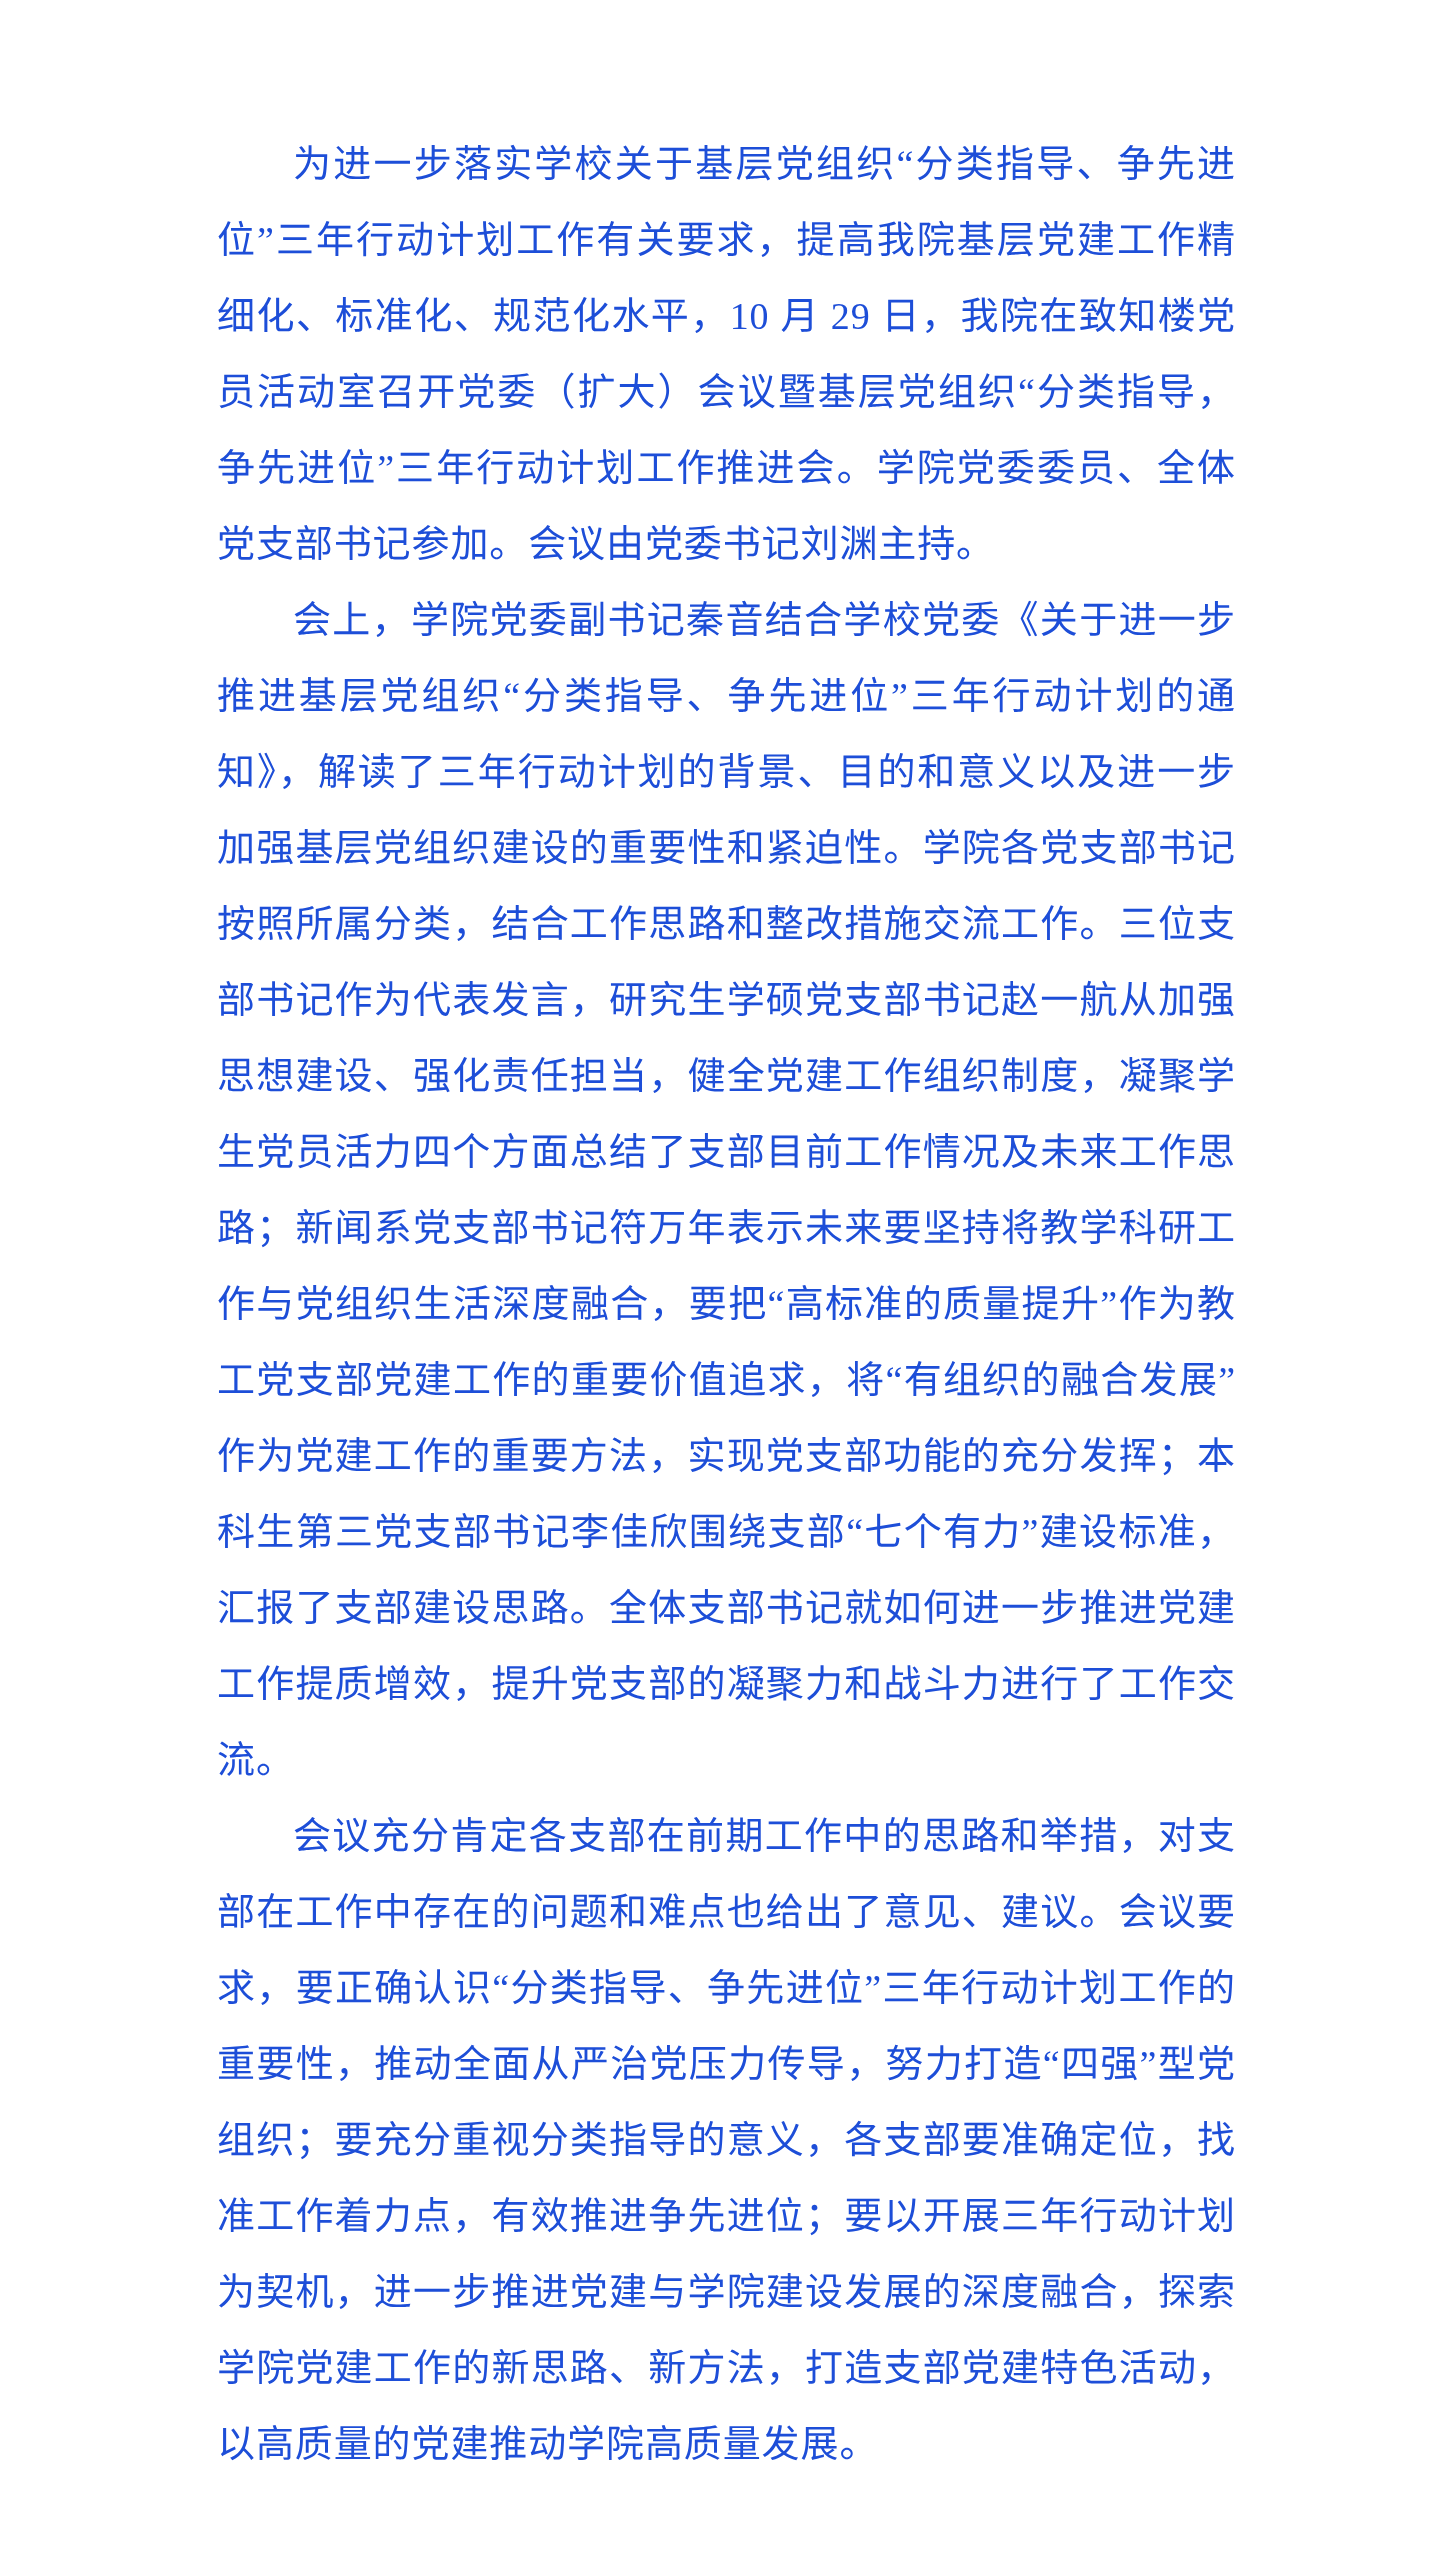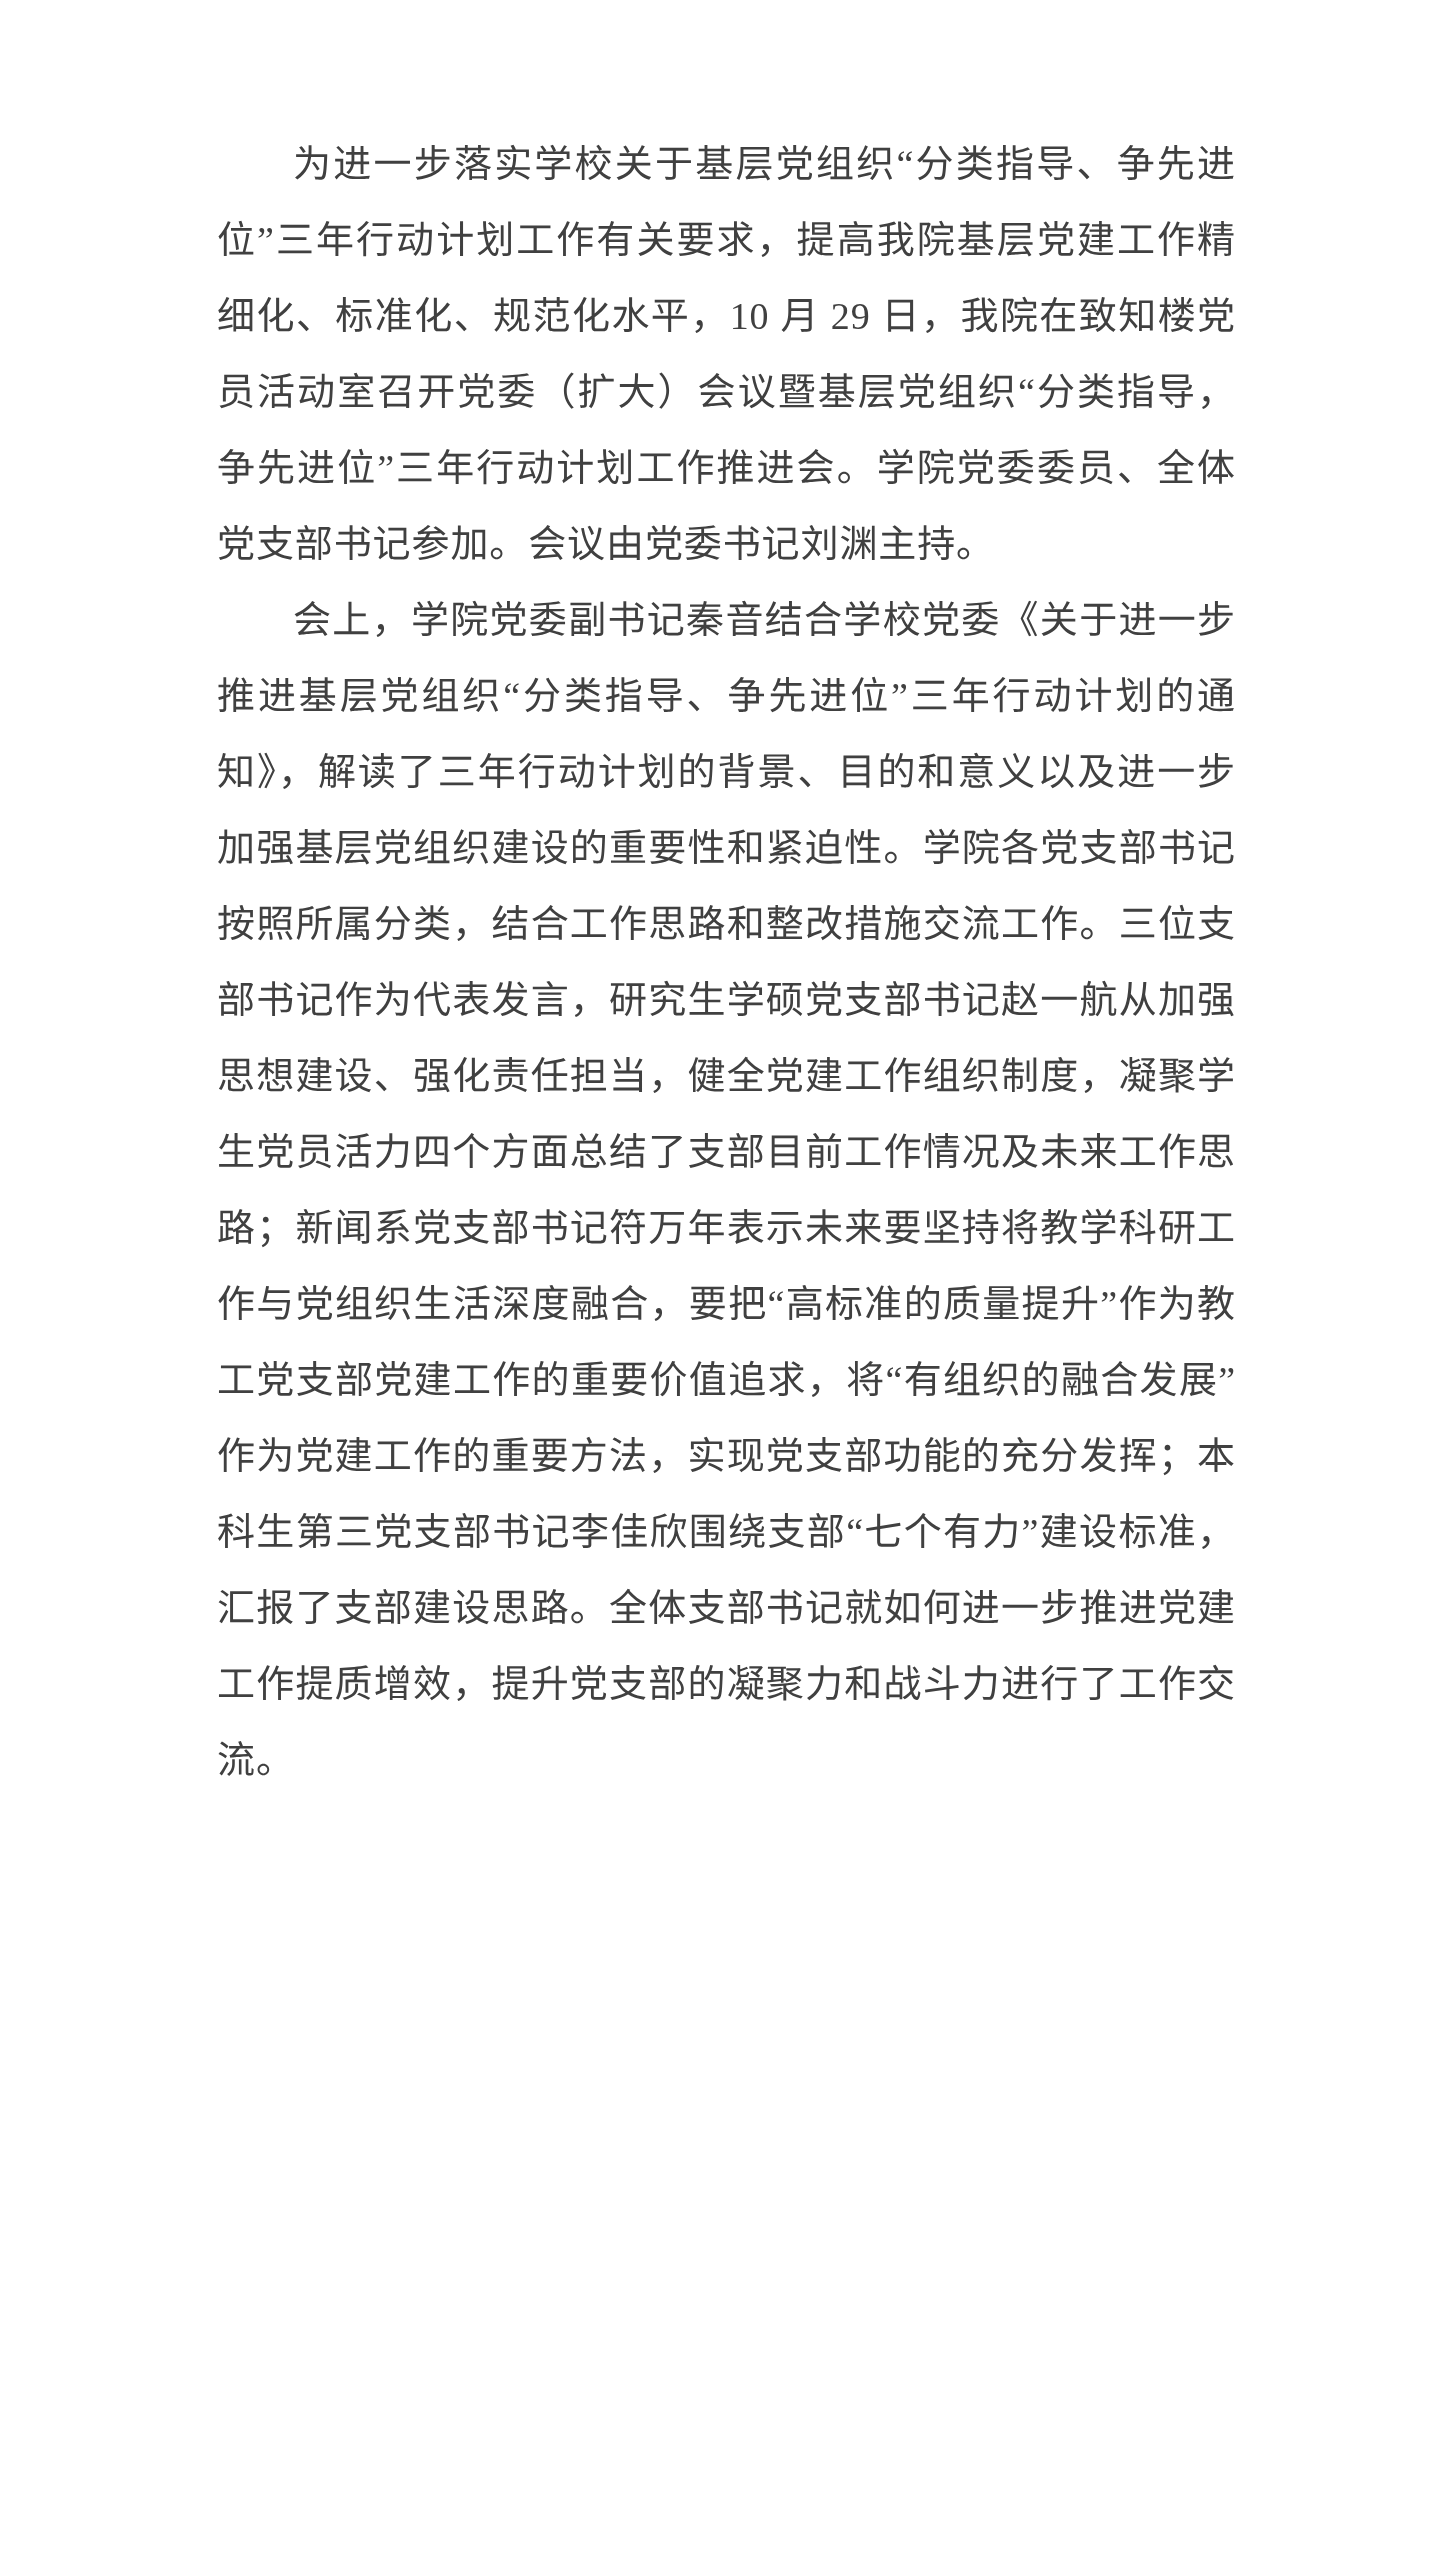--- a/index.html
+++ b/index.html
@@ -27,29 +27,30 @@
     top: 126px;
     width: 1019px;
   }
   .doc-paragraph {
     margin: 0;
     padding: 0;
     font-family: "Liberation Serif", "DejaVu Serif", serif;
     font-size: 38px;
     line-height: 76px;
     letter-spacing: 0.9px;
-    color: #404040;
+    color: #1d4ed8;
     text-align: justify;
     text-justify: inter-ideograph;
     text-indent: 2em;
     word-break: break-all;
   }
 </style>
 </head>
 <body>
 
 <div class="doc-page">
   <div class="doc-content">
     <p class="doc-paragraph">为进一步落实学校关于基层党组织“分类指导、争先进位”三年行动计划工作有关要求，提高我院基层党建工作精细化、标准化、规范化水平，10 月 29 日，我院在致知楼党员活动室召开党委（扩大）会议暨基层党组织“分类指导，争先进位”三年行动计划工作推进会。学院党委委员、全体党支部书记参加。会议由党委书记刘渊主持。</p>
     <p class="doc-paragraph">会上，学院党委副书记秦音结合学校党委《关于进一步推进基层党组织“分类指导、争先进位”三年行动计划的通知》，解读了三年行动计划的背景、目的和意义以及进一步加强基层党组织建设的重要性和紧迫性。学院各党支部书记按照所属分类，结合工作思路和整改措施交流工作。三位支部书记作为代表发言，研究生学硕党支部书记赵一航从加强思想建设、强化责任担当，健全党建工作组织制度，凝聚学生党员活力四个方面总结了支部目前工作情况及未来工作思路；新闻系党支部书记符万年表示未来要坚持将教学科研工作与党组织生活深度融合，要把“高标准的质量提升”作为教工党支部党建工作的重要价值追求，将“有组织的融合发展”作为党建工作的重要方法，实现党支部功能的充分发挥；本科生第三党支部书记李佳欣围绕支部“七个有力”建设标准，汇报了支部建设思路。全体支部书记就如何进一步推进党建工作提质增效，提升党支部的凝聚力和战斗力进行了工作交流。</p>
+    <p class="doc-paragraph">会议充分肯定各支部在前期工作中的思路和举措，对支部在工作中存在的问题和难点也给出了意见、建议。会议要求，要正确认识“分类指导、争先进位”三年行动计划工作的重要性，推动全面从严治党压力传导，努力打造“四强”型党组织；要充分重视分类指导的意义，各支部要准确定位，找准工作着力点，有效推进争先进位；要以开展三年行动计划为契机，进一步推进党建与学院建设发展的深度融合，探索学院党建工作的新思路、新方法，打造支部党建特色活动，以高质量的党建推动学院高质量发展。</p>
   </div>
 </div>
 
 
 </body></html>

